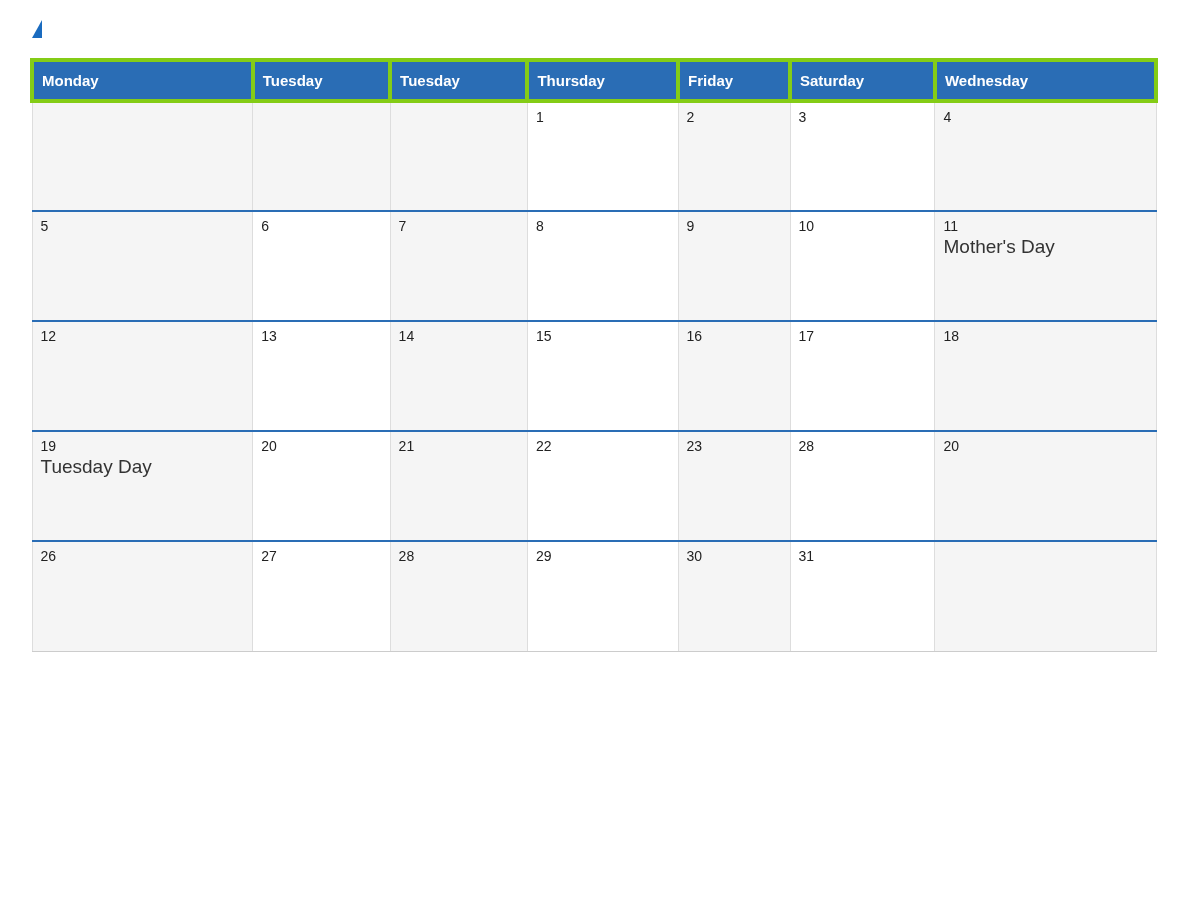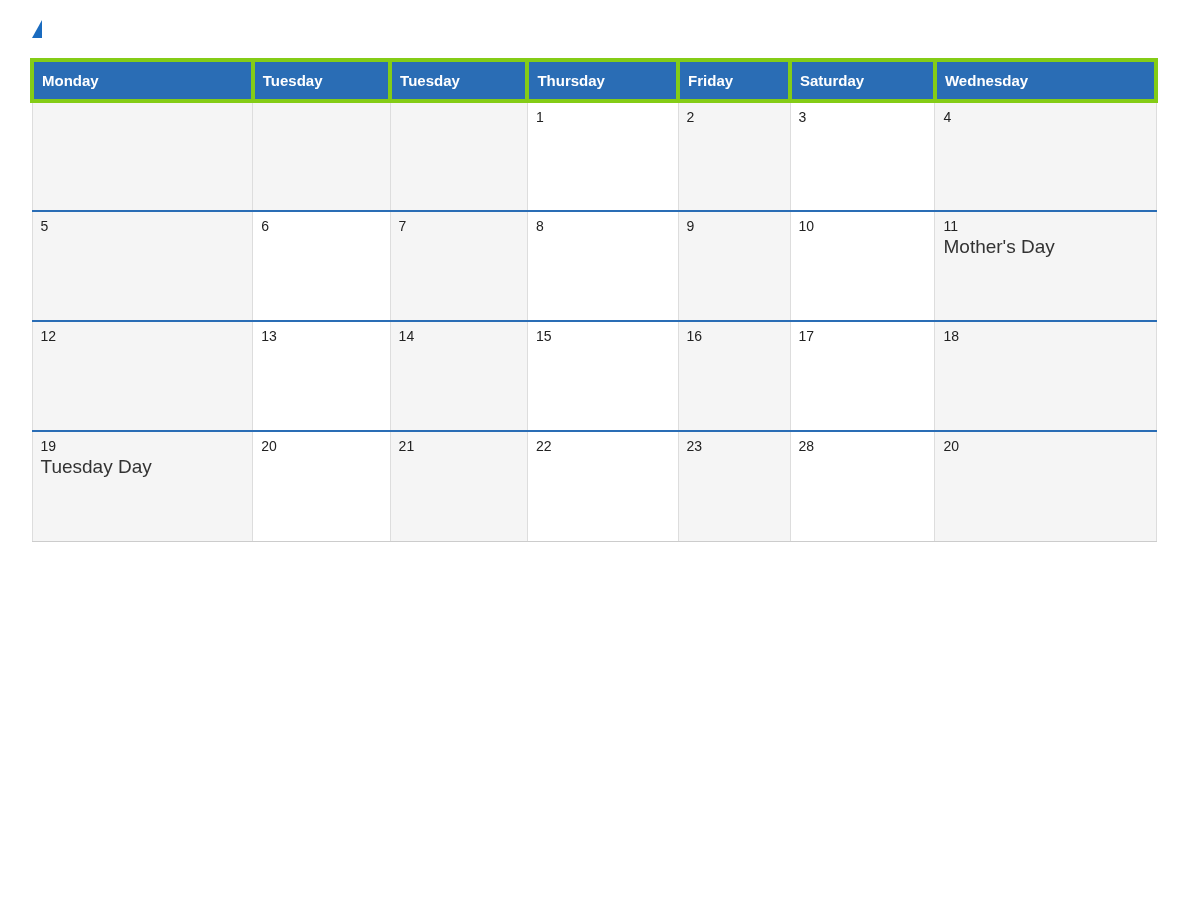--- a/index.html
+++ b/index.html
@@ -218,14 +218,35 @@
         <td>
           <span class="day-number">23</span>
         </td>
         <td>
           <span class="day-number">28</span>
         </td>
         <td>
           <span class="day-number">20</span>
         </td>
       </tr>
+      <tr>
+        <td>
+          <span class="day-number">26</span>
+        </td>
+        <td>
+          <span class="day-number">27</span>
+        </td>
+        <td>
+          <span class="day-number">28</span>
+        </td>
+        <td>
+          <span class="day-number">29</span>
+        </td>
+        <td>
+          <span class="day-number">30</span>
+        </td>
+        <td>
+          <span class="day-number">31</span>
+        </td>
+        <td class="empty-cell"></td>
+      </tr>
     </tbody>
 </table>
 
 </body></html>

